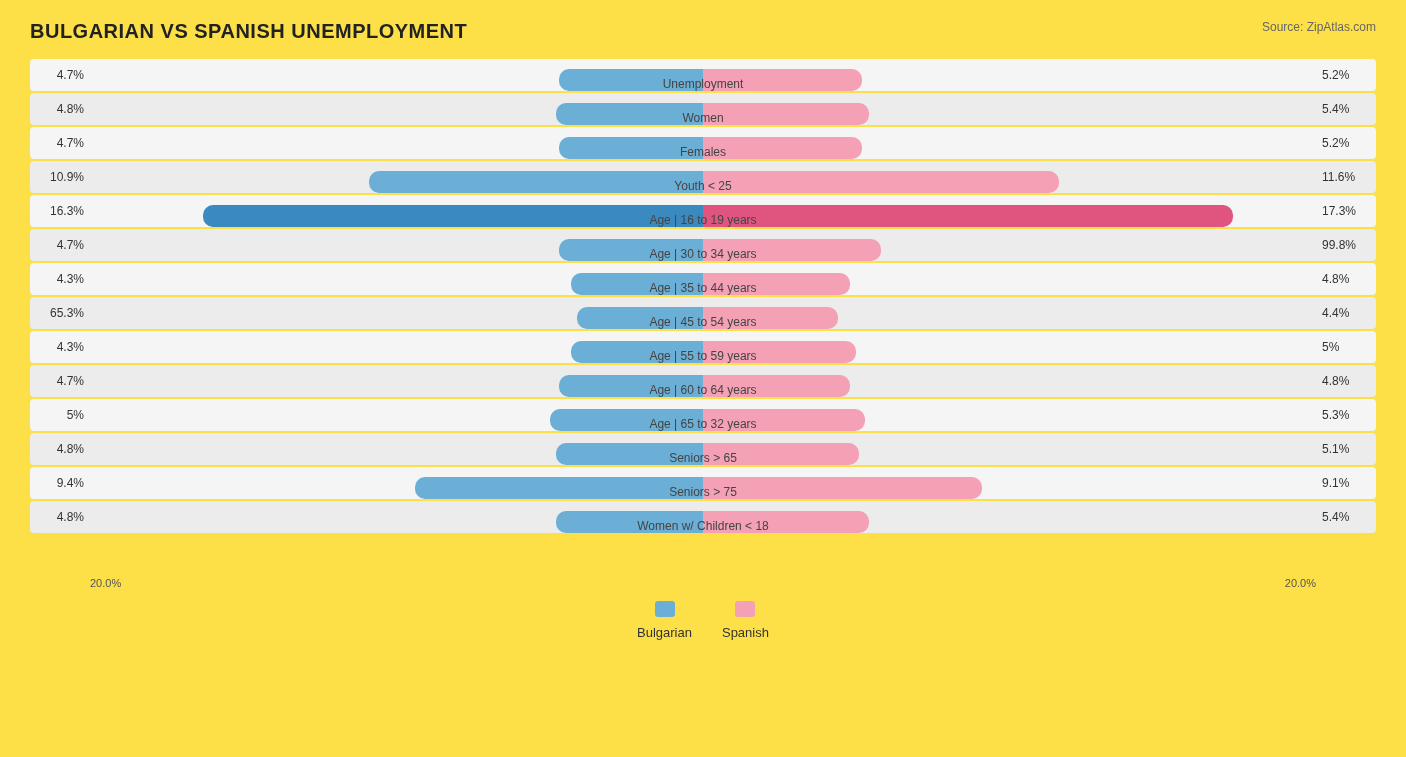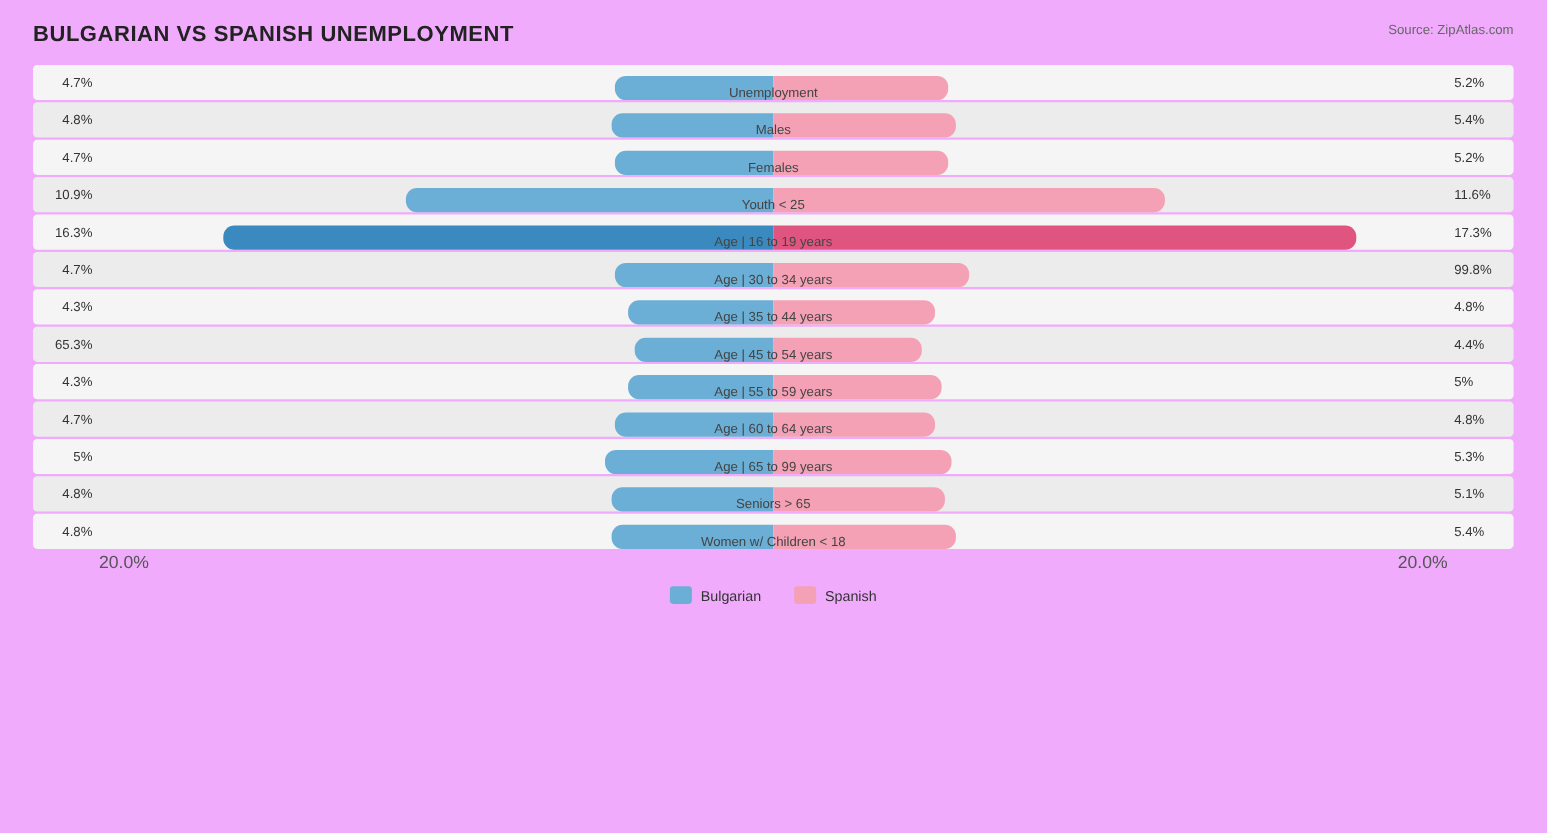--- a/index.html
+++ b/index.html
@@ -6,21 +6,21 @@
     body {
       font-family: Arial, sans-serif;
       background: #fff;
       width: 1406px;
       min-height: 757px;
     }
     .chart-container {
       width: 1406px;
       min-height: 757px;
       padding: 20px 30px 30px 30px;
-      background: #f0abfc;
+      background: #fde047;
     }
     .chart-header {
       display: flex;
       justify-content: space-between;
       align-items: flex-start;
       margin-bottom: 16px;
     }
     .chart-title {
       font-size: 20px;
       font-weight: bold;
@@ -124,35 +124,37 @@
       justify-content: center;
       gap: 30px;
       margin-top: 12px;
     }
     .legend-item {
       display: flex;
       align-items: center;
       gap: 8px;
       font-size: 13px;
       color: #333;
+      flex-direction: column;
     }
     .legend-color {
       width: 20px;
       height: 16px;
       border-radius: 3px;
     }
     .x-axis {
       display: flex;
       justify-content: space-between;
       margin-top: 4px;
       padding: 0 60px;
     }
     .x-axis-label {
-      font-size: 16px;
+      font-size: 11px;
       color: #555;
+      margin-top: 40px;
     }
     
     .highlight-left .left-bar {
       background: #3a8abf;
     }
     .highlight-right .right-bar {
       background: #e05580;
     }
   </style>
 </head>
@@ -181,21 +183,21 @@
         <div class="right-value">5.2%</div>
       </div>
     </div>
       <div class="bar-row">
       <div class="row-inner">
         <div class="left-value">4.8%</div>
         <div class="bars-area">
           <div class="left-bar-container ">
             <div class="left-bar" style="width:24%; background:#6baed6;"></div>
           </div>
-          <div class="center-label">Males</div>
+          <div class="center-label">Women</div>
           <div class="right-bar-container ">
             <div class="right-bar" style="width:27%; background:#f4a0b5;"></div>
           </div>
         </div>
         <div class="right-value">5.4%</div>
       </div>
     </div>
       <div class="bar-row">
       <div class="row-inner">
         <div class="left-value">4.7%</div>
@@ -316,41 +318,56 @@
         <div class="right-value">4.8%</div>
       </div>
     </div>
       <div class="bar-row">
       <div class="row-inner">
         <div class="left-value">5%</div>
         <div class="bars-area">
           <div class="left-bar-container ">
             <div class="left-bar" style="width:25%; background:#6baed6;"></div>
           </div>
-          <div class="center-label">Age | 65 to 99 years</div>
+          <div class="center-label">Age | 65 to 32 years</div>
           <div class="right-bar-container ">
             <div class="right-bar" style="width:26.5%; background:#f4a0b5;"></div>
           </div>
         </div>
         <div class="right-value">5.3%</div>
       </div>
     </div>
       <div class="bar-row">
       <div class="row-inner">
         <div class="left-value">4.8%</div>
         <div class="bars-area">
           <div class="left-bar-container ">
             <div class="left-bar" style="width:24%; background:#6baed6;"></div>
           </div>
           <div class="center-label">Seniors &gt; 65</div>
           <div class="right-bar-container ">
             <div class="right-bar" style="width:25.5%; background:#f4a0b5;"></div>
           </div>
         </div>
         <div class="right-value">5.1%</div>
+      </div>
+    </div>
+      <div class="bar-row">
+      <div class="row-inner">
+        <div class="left-value">9.4%</div>
+        <div class="bars-area">
+          <div class="left-bar-container ">
+            <div class="left-bar" style="width:47%; background:#6baed6;"></div>
+          </div>
+          <div class="center-label">Seniors &gt; 75</div>
+          <div class="right-bar-container ">
+            <div class="right-bar" style="width:45.49999999999999%; background:#f4a0b5;"></div>
+          </div>
+        </div>
+        <div class="right-value">9.1%</div>
       </div>
     </div>
       <div class="bar-row">
       <div class="row-inner">
         <div class="left-value">4.8%</div>
         <div class="bars-area">
           <div class="left-bar-container ">
             <div class="left-bar" style="width:24%; background:#6baed6;"></div>
           </div>
           <div class="center-label">Women w/ Children &lt; 18</div>

